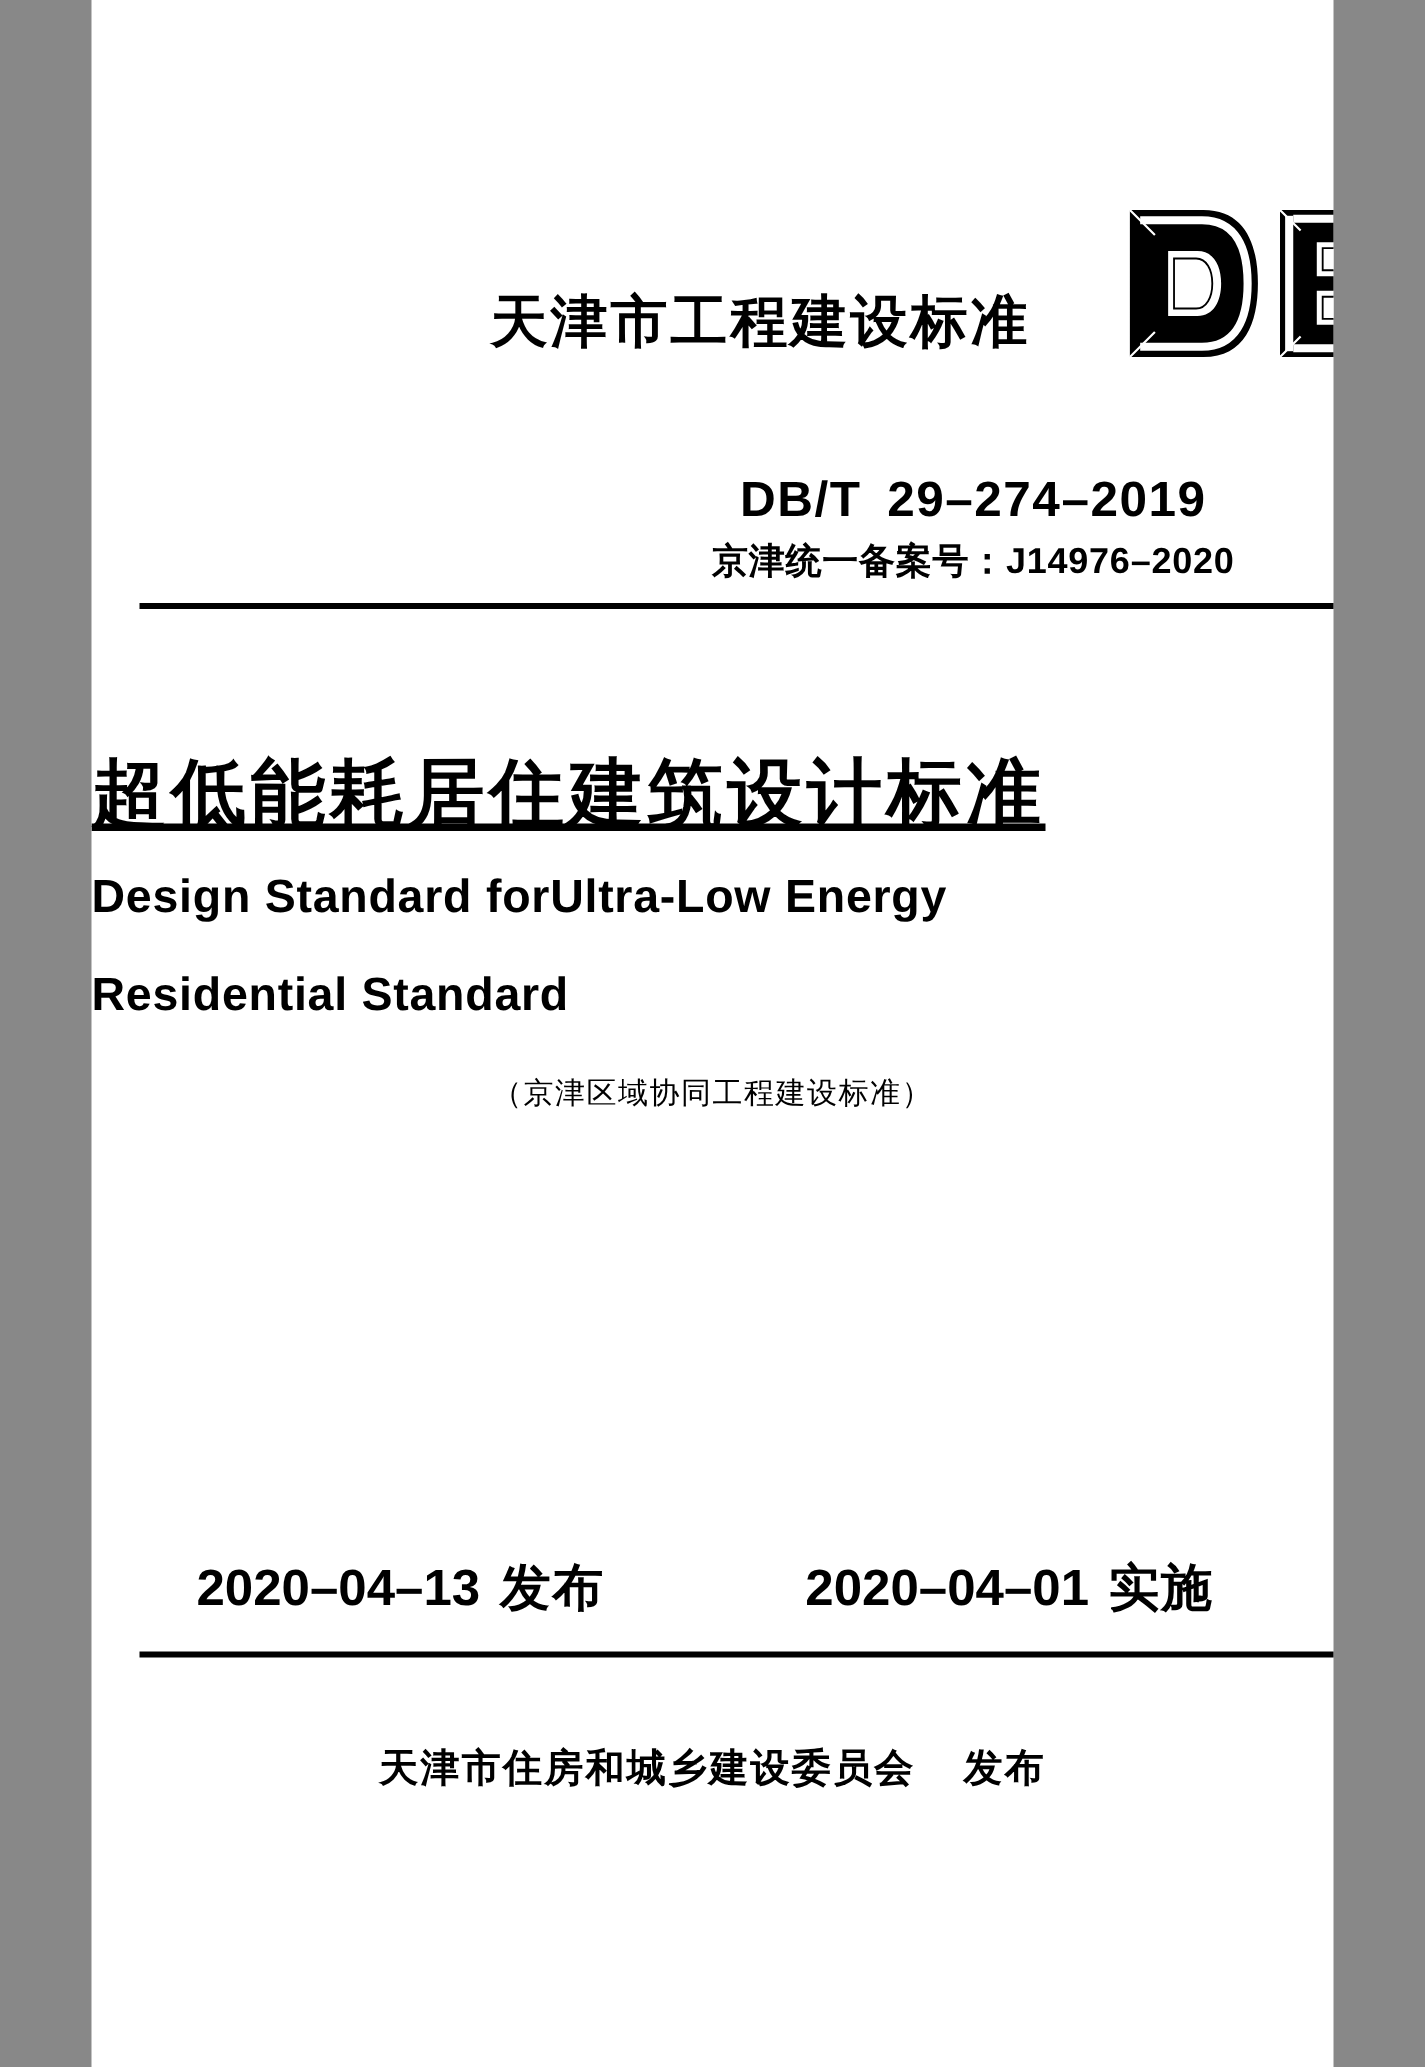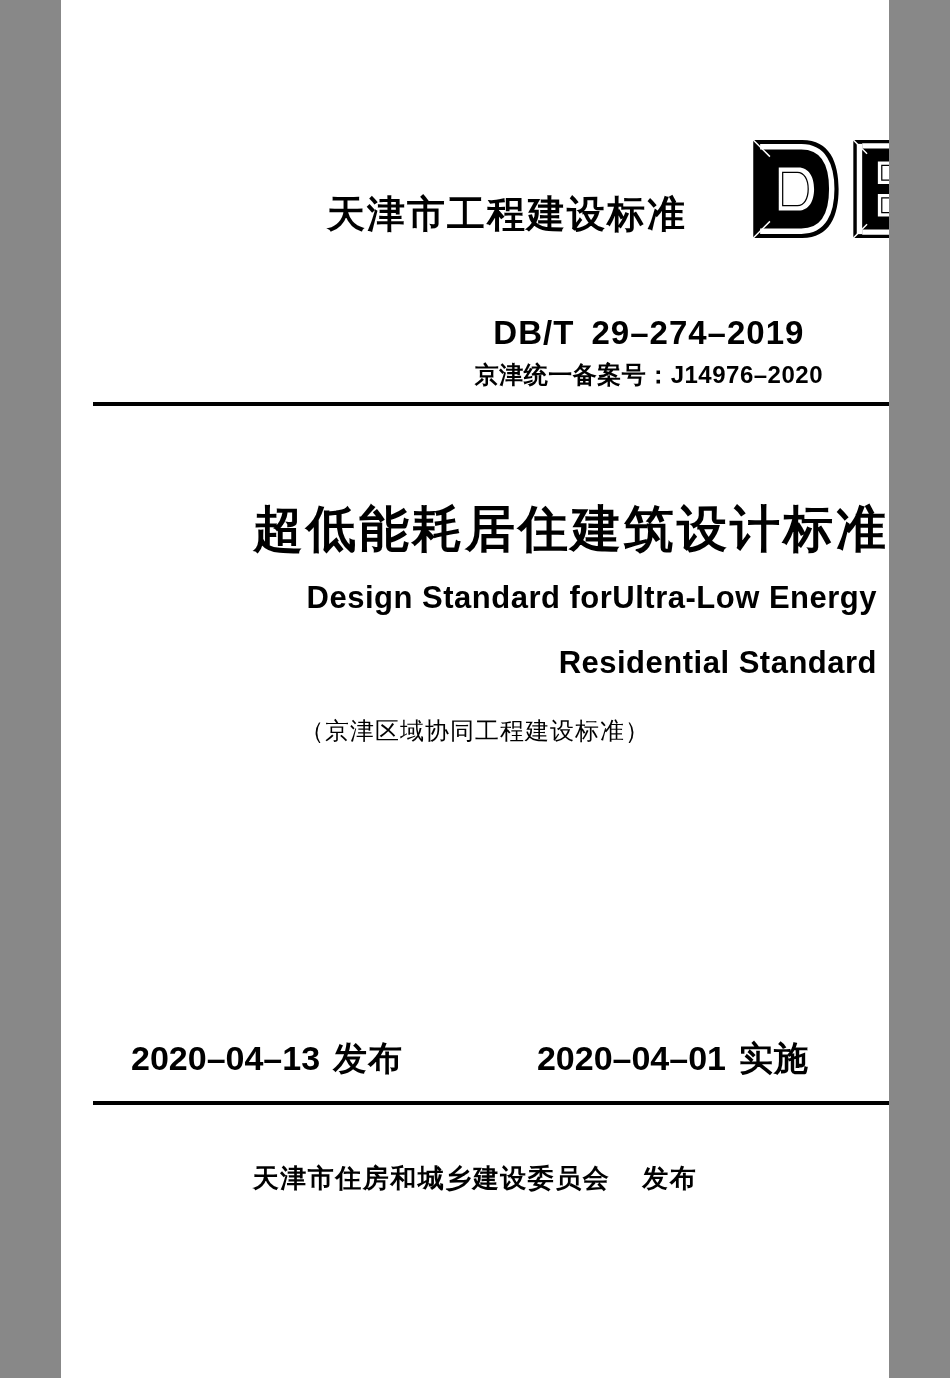--- a/index.html
+++ b/index.html
@@ -51,43 +51,44 @@
     left: 32px;
     width: 855px;
     height: 4px;
     background: #000000;
   }
   .rule-top { top: 402px; }
   .rule-bottom { top: 1101px; }
   .title-zh {
     position: absolute;
     left: 0; right: 0; top: 496px;
-    text-align: right;
+    text-align: left;
     font-size: 50px;
     font-weight: bold;
     letter-spacing: 3px;
     white-space: nowrap;
+    text-decoration: underline;
   }
   .title-en {
     position: absolute;
-    left: 0; right: 12px;
-    text-align: right;
+    left: 0; right: 0;
+    text-align: left;
     font-size: 31px;
     font-weight: bold;
     letter-spacing: 0.5px;
     white-space: nowrap;
   }
   .title-en-1 { top: 580px; }
   .title-en-2 { top: 645px; }
   .title-note {
     position: absolute;
     left: 0; right: 0; top: 715px;
     text-align: center;
     font-family: "Liberation Serif", serif;
-    font-size: 24px;
+    font-size: 20px;
     letter-spacing: 1px;
     white-space: nowrap;
   }
   .date-line {
     position: absolute;
     top: 1036px;
     font-size: 34px;
     font-weight: bold;
     white-space: nowrap;
   }

